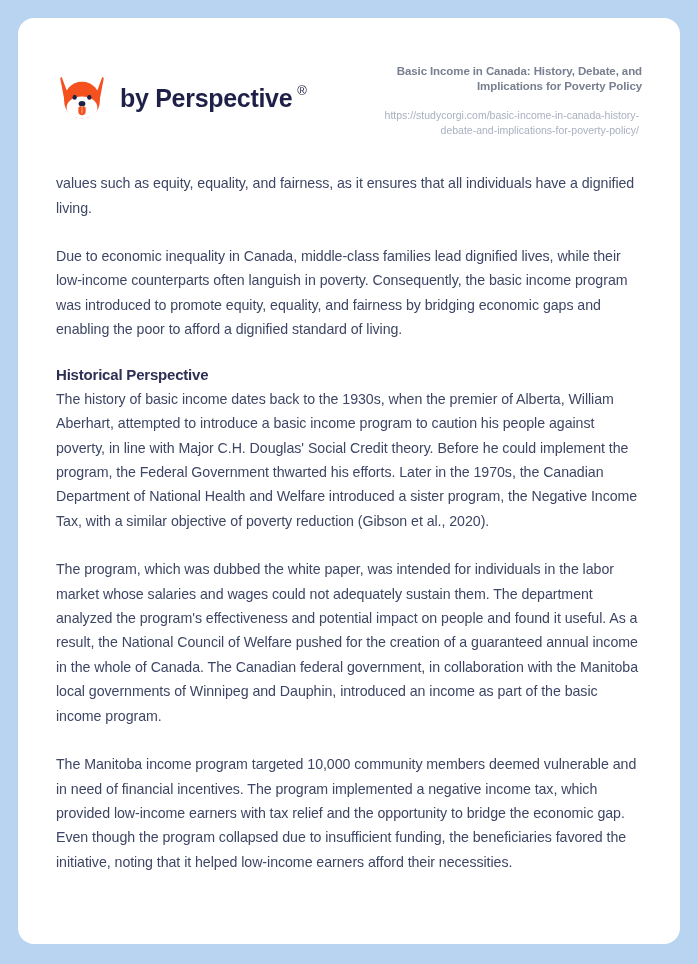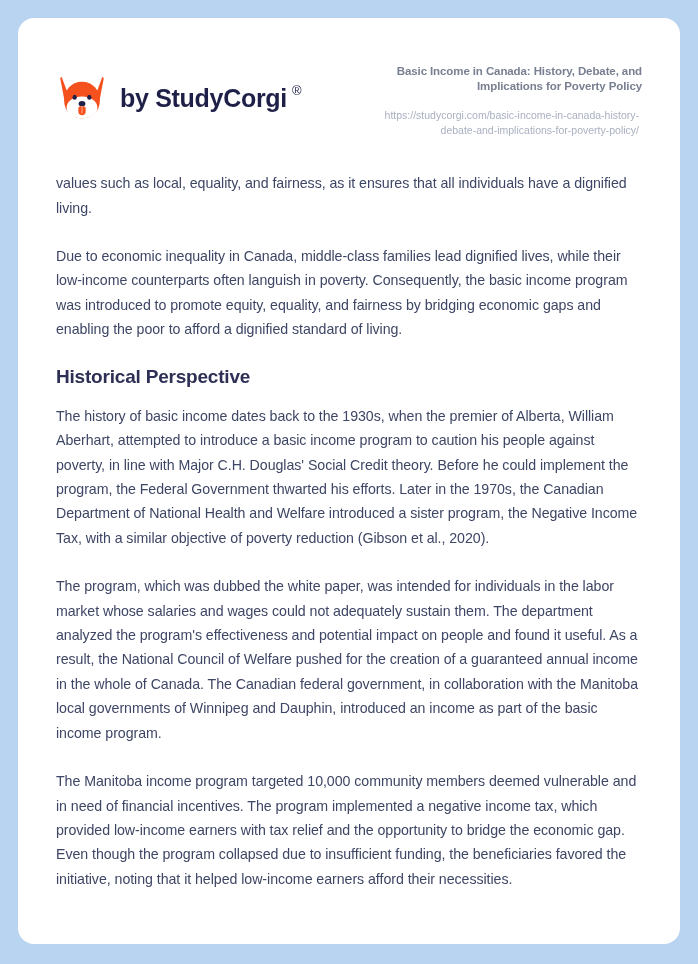--- a/index.html
+++ b/index.html
@@ -97,24 +97,24 @@
     font-size: 14.2px;
     line-height: 1.72;
     color: #3e4665;
     margin: 0 0 24px 0;
     letter-spacing: -0.05px;
   }
   .doc-body p:last-child {
     margin-bottom: 0;
   }
   .section-heading {
-    font-size: 19px;
+    font-size: 15px;
     font-weight: bold;
     color: #2e2f55;
-    margin: 0 0 16px 0;
+    margin: 0 0 4px 0;
     letter-spacing: -0.2px;
   }
 </style>
 </head>
 <body>
 
 <div class="page-wrap">
   <div class="paper-card">
 
     <div class="doc-header">
@@ -125,34 +125,34 @@
           <path d="M57 6 C58 6 59 7 58.6 9 L54 33 C53 37 51 40 48 42 L44 36 L51 22 Z" fill="#f4511e"></path>
           <path d="M32 12 C45 12 54 22 54 35 C54 48 45 57 32 57 C19 57 10 48 10 35 C10 22 19 12 32 12 Z" fill="#f4511e"></path>
           <path d="M32 30 C43 30 51 36 51 44 C51 52 43 57 32 57 C21 57 13 52 13 44 C13 36 21 30 32 30 Z" fill="#ffffff"></path>
           <ellipse cx="23" cy="31" rx="2.6" ry="3.1" fill="#1f2047"></ellipse>
           <ellipse cx="41" cy="31" rx="2.6" ry="3.1" fill="#1f2047"></ellipse>
           <ellipse cx="32" cy="39" rx="4.2" ry="3.4" fill="#1f2047"></ellipse>
           <path d="M27.5 44 C27.5 42.6 29 42 32 42 C35 42 36.5 42.6 36.5 44 L36.5 49 C36.5 51.6 34.6 53.2 32 53.2 C29.4 53.2 27.5 51.6 27.5 49 Z" fill="#f4511e"></path>
           <path d="M32 42.2 L32 50.5" stroke="#ffffff" stroke-width="1.1" stroke-linecap="round" opacity="0.55"></path>
         </svg>
         <div class="brand-text">
-          <span>by StudyCorgi</span>
+          <span>by Perspective</span>
           <span class="brand-reg">®</span>
         </div>
       </div>
 
       <div class="doc-meta">
         <div class="doc-title">Basic Income in Canada: History, Debate, and Implications for Poverty Policy</div>
         <div class="doc-url">https://studycorgi.com/basic-income-in-canada-history-debate-and-implications-for-poverty-policy/</div>
       </div>
 
     </div>
 
     <div class="doc-body">
-      <p>values such as local, equality, and fairness, as it ensures that all individuals have a dignified living.</p>
+      <p>values such as equity, equality, and fairness, as it ensures that all individuals have a dignified living.</p>
       <p>Due to economic inequality in Canada, middle-class families lead dignified lives, while their low-income counterparts often languish in poverty. Consequently, the basic income program was introduced to promote equity, equality, and fairness by bridging economic gaps and enabling the poor to afford a dignified standard of living.</p>
       <h2 class="section-heading">Historical Perspective</h2>
       <p>The history of basic income dates back to the 1930s, when the premier of Alberta, William Aberhart, attempted to introduce a basic income program to caution his people against poverty, in line with Major C.H. Douglas' Social Credit theory. Before he could implement the program, the Federal Government thwarted his efforts. Later in the 1970s, the Canadian Department of National Health and Welfare introduced a sister program, the Negative Income Tax, with a similar objective of poverty reduction (Gibson et al., 2020).</p>
       <p>The program, which was dubbed the white paper, was intended for individuals in the labor market whose salaries and wages could not adequately sustain them. The department analyzed the program's effectiveness and potential impact on people and found it useful. As a result, the National Council of Welfare pushed for the creation of a guaranteed annual income in the whole of Canada. The Canadian federal government, in collaboration with the Manitoba local governments of Winnipeg and Dauphin, introduced an income as part of the basic income program.</p>
       <p>The Manitoba income program targeted 10,000 community members deemed vulnerable and in need of financial incentives. The program implemented a negative income tax, which provided low-income earners with tax relief and the opportunity to bridge the economic gap. Even though the program collapsed due to insufficient funding, the beneficiaries favored the initiative, noting that it helped low-income earners afford their necessities.</p>
     </div>
 
   </div>
 </div>
 

